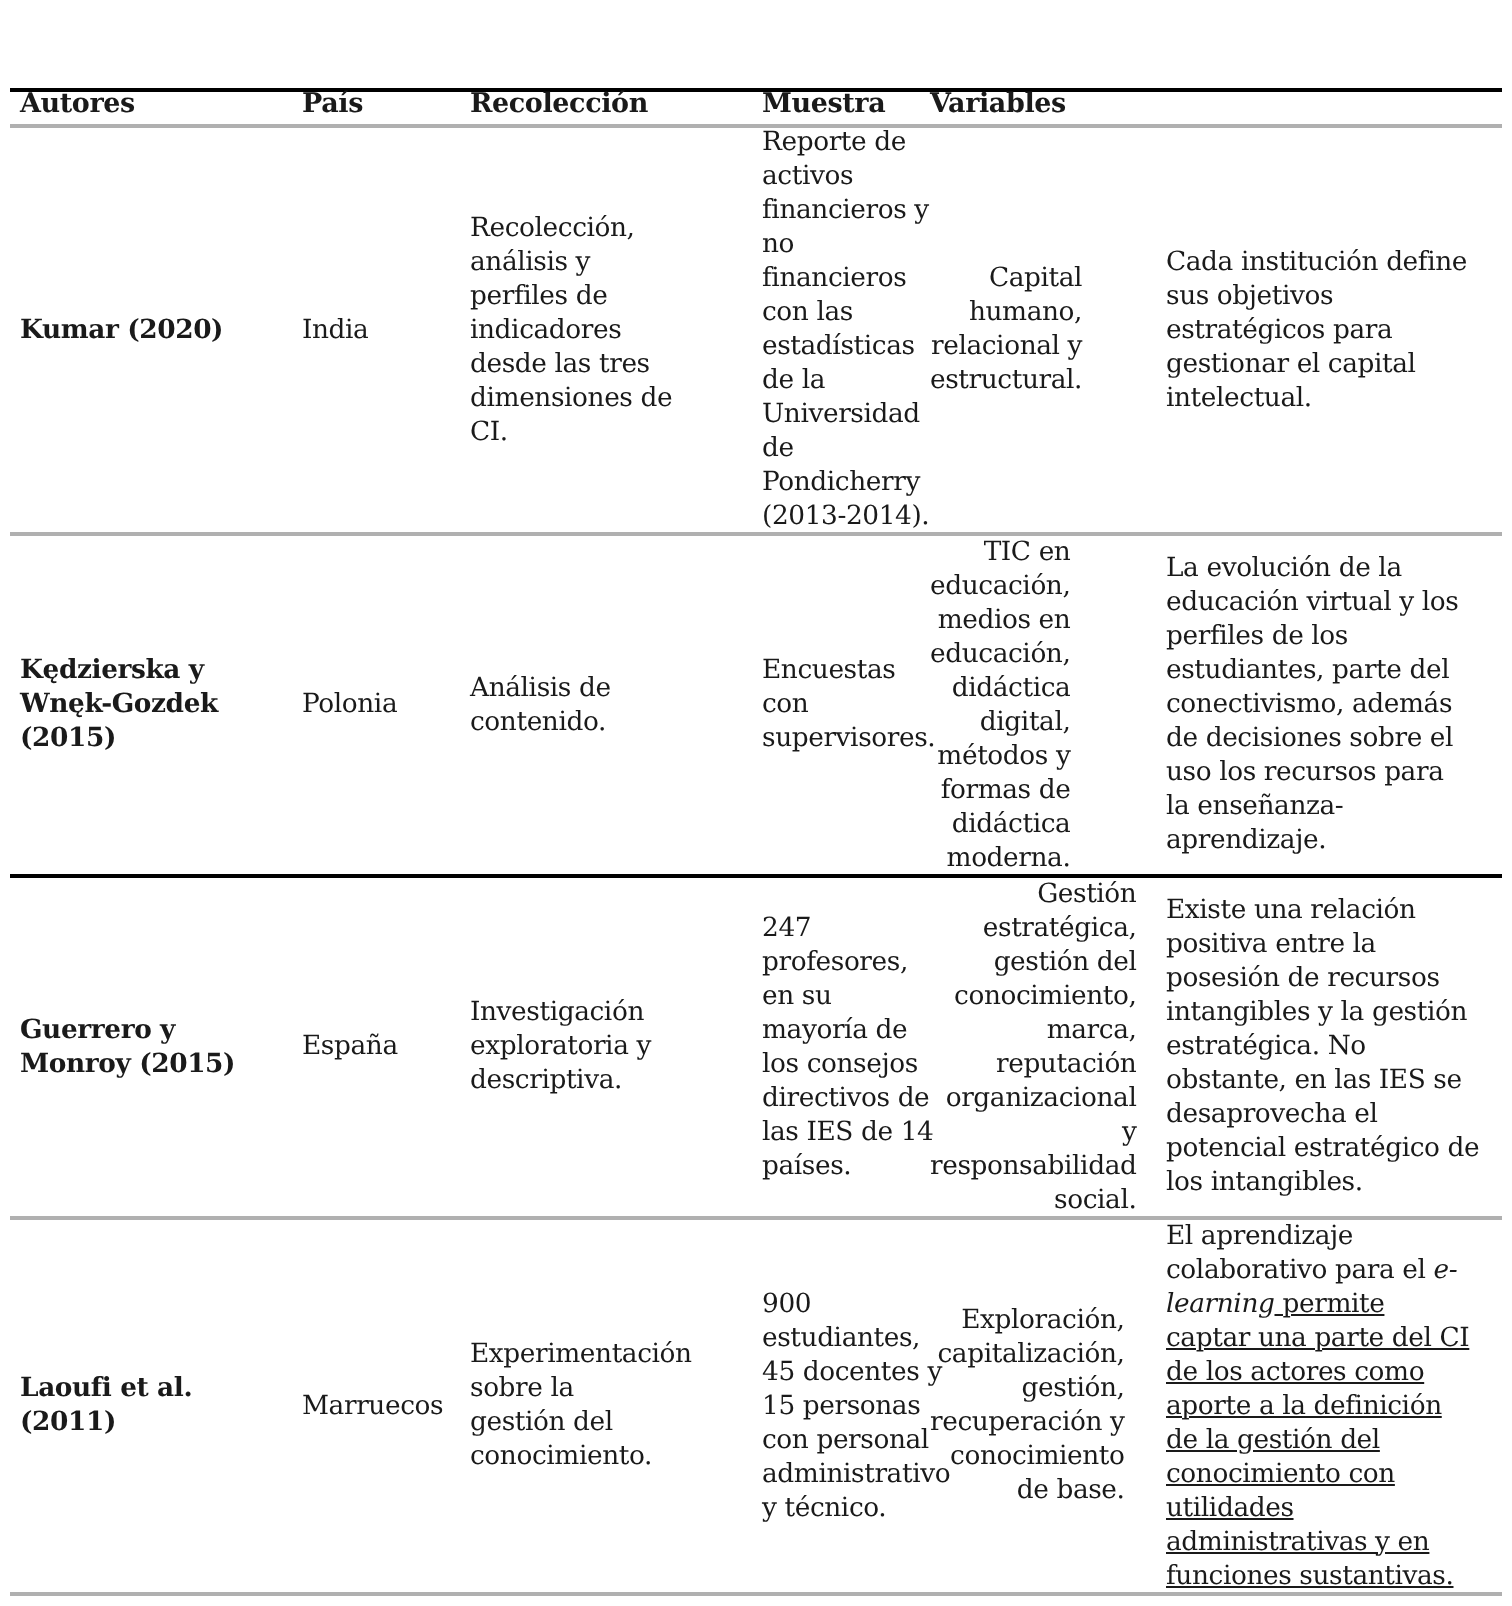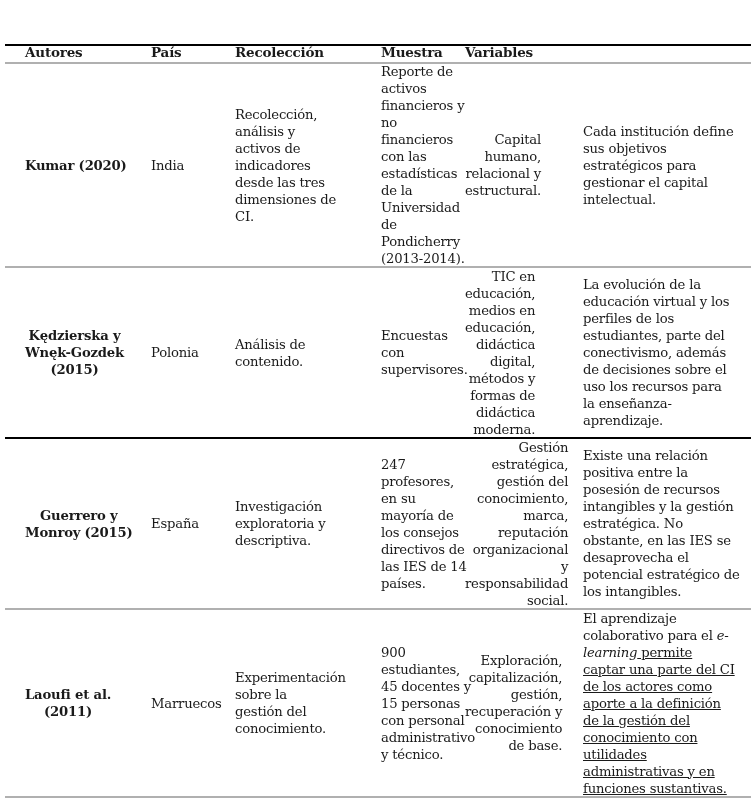--- a/index.html
+++ b/index.html
@@ -8,21 +8,21 @@
   .tbl { position: absolute; left: 5px; top: 44px; width: 746px; }
   .hline { position: absolute; left: 0; width: 746px; height: 0; }
   .hline.black { border-top: 2px solid #000000; }
   .hline.gray { border-top: 2px solid #b0b0b0; }
   .row { position: absolute; left: 0; width: 746px; }
   .cell { position: absolute; top: 0; bottom: 0; display: flex; align-items: center;
           font-size: 13.2px; line-height: 17px; letter-spacing: -0.2px; font-weight: 300; }
   .cell span { display: block; white-space: pre-line; }
   .hdr .cell { font-weight: bold; font-size: 13.5px; align-items: flex-end; padding-bottom: 1px; }
   .author { font-weight: bold; }
-  .c0 { left: 20px; width: 140px; text-align: center; }
+  .c0 { left: 5px; width: 140px; }
   .c1 { left: 146px; width: 84px; }
   .c2 { left: 230px; width: 122px; }
   .c3 { left: 336px; width: 108px; margin-left: 40px; }
   .c4 { left: 460px; width: 118px; text-align: right; }
   .c5 { left: 578px; width: 168px; }
   em { font-style: italic; }
 </style>
 </head>
 <body>
 
@@ -51,21 +51,21 @@
   <div class="row" style="top:20px;height:202px;">
     <div class="cell c0 author">
         <span>Kumar (2020)</span>
       </div>
     <div class="cell c1">
         <span>India</span>
       </div>
     <div class="cell c2">
         <span>Recolección,
 análisis y
-activos de
+perfiles de
 indicadores
 desde las tres
 dimensiones de
 CI.</span>
       </div>
     <div class="cell c3">
         <span>Reporte de
 activos
 financieros y
 no

